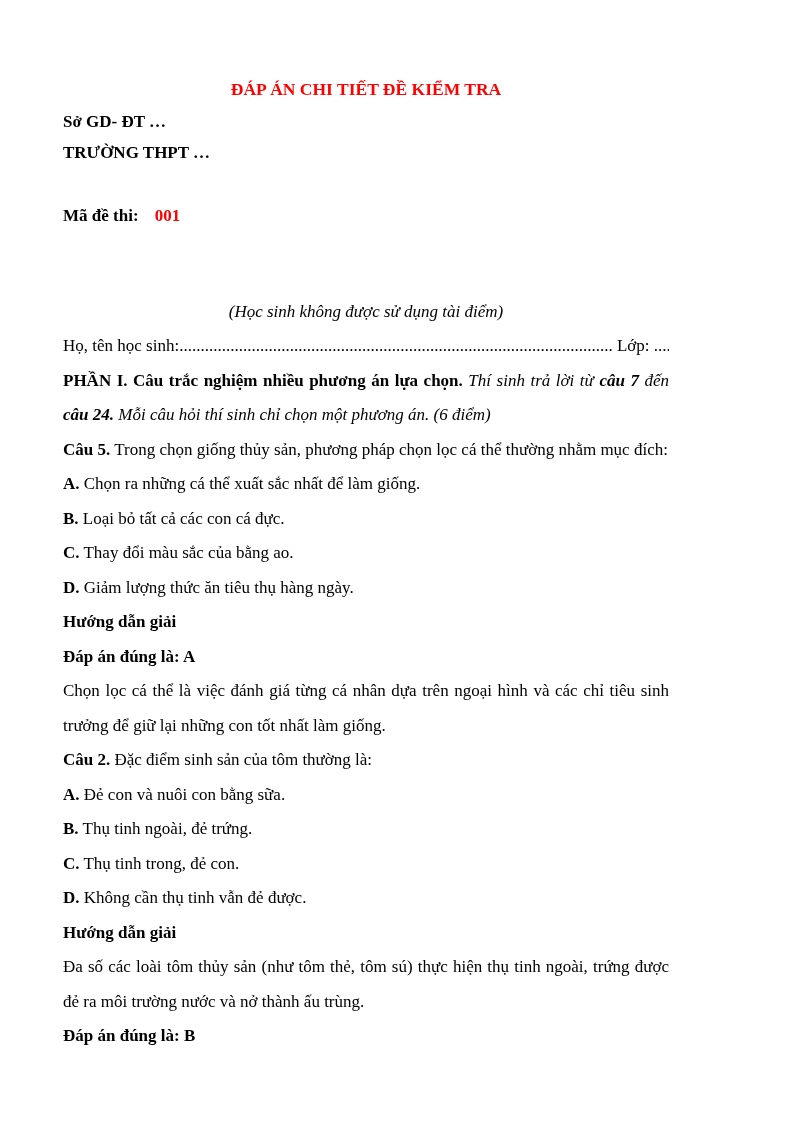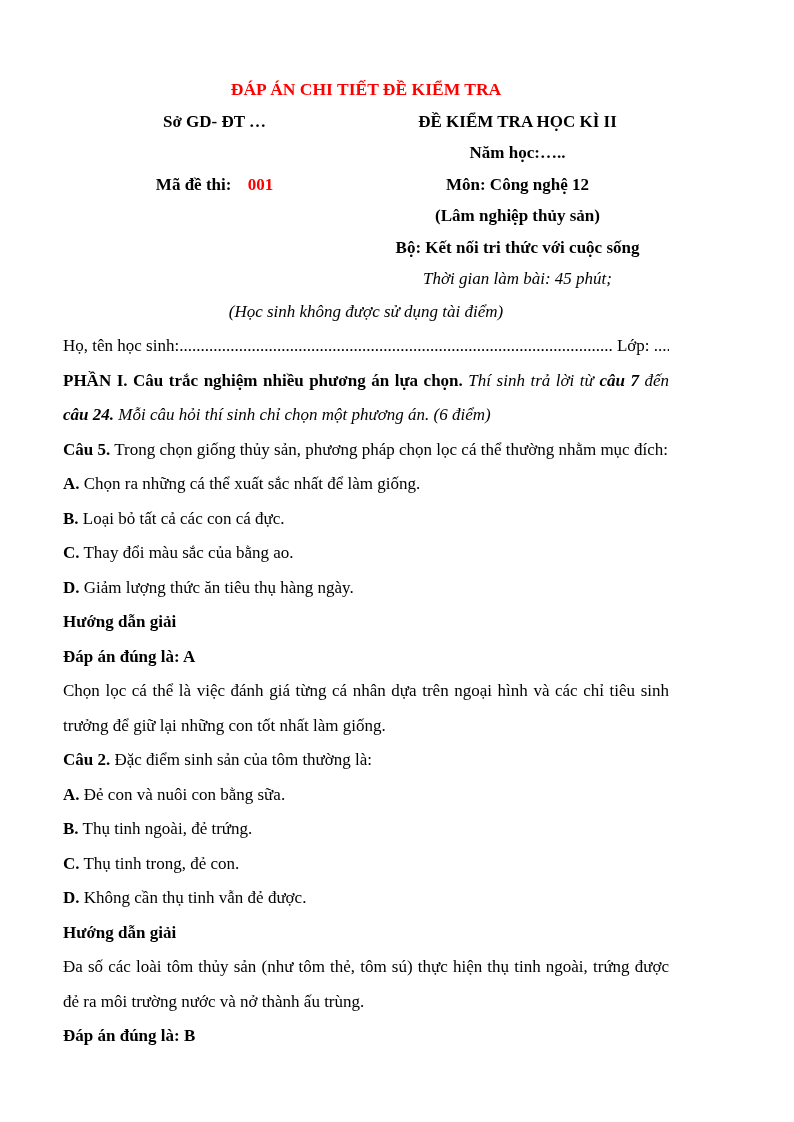--- a/index.html
+++ b/index.html
@@ -12,21 +12,21 @@
     padding: 74px 63px 0 63px;
     font-family: "Liberation Serif", "DejaVu Serif", serif;
     font-size: 17px;
     overflow: hidden;
   }
   .title {
     font-size: 17.5px; font-weight: bold; color: var(--accent-red);
     text-align: center; line-height: 31.5px;
   }
   .header-grid { display: flex; width: 100%; }
-  .header-col { width: 50%; text-align: center; }
+  .header-col { width: 50%; }
   .header-col p { line-height: 31.5px; font-weight: bold; min-height: 31.5px; }
   .header-col p.italic-normal { font-weight: normal; font-style: italic; }
   .red { color: var(--accent-red); margin-left: 12px; }
   .body-line { line-height: 34.5px; }
   .center { text-align: center; }
   .justify { text-align: justify; }
   .italic { font-style: italic; }
   .bold { font-weight: bold; }
   .bold-italic { font-weight: bold; font-style: italic; }
   .nowrap { white-space: nowrap; overflow: hidden; }
@@ -34,32 +34,25 @@
 </head>
 <body>
 
 <div class="page">
 
   <div class="title">ĐÁP ÁN CHI TIẾT ĐỀ KIỂM TRA</div>
 
   <div class="header-grid">
     <div class="header-col">
       <p>Sở GD- ĐT …</p>
+      <p>TRƯỜNG THPT …</p>
       <p></p>
       <p><span>Mã đề thi: </span><span class="red">001</span></p>
       <p></p>
       <p></p>
-    </div>
-    <div class="header-col">
-      <p>ĐỀ KIỂM TRA HỌC KÌ II</p>
-      <p>Năm học:…..</p>
-      <p>Môn: Công nghệ 12</p>
-      <p>(Lâm nghiệp thủy sản)</p>
-      <p>Bộ: Kết nối tri thức với cuộc sống</p>
-      <p class="italic-normal">Thời gian làm bài: 45 phút;</p>
     </div>
   </div>
 
   <p class="body-line center italic">(Học sinh không được sử dụng tài điểm)</p>
 
   <p class="body-line nowrap"><span>Họ, tên học sinh:</span><span>......................................................................................................</span><span> Lớp: </span><span>.......................................</span></p>
 
   <p class="body-line justify"><span class="bold">PHẦN I. Câu trắc nghiệm nhiều phương án lựa chọn.</span><span class="italic"> Thí sinh trả lời từ </span><span class="bold-italic">câu 7</span><span class="italic"> đến </span><span class="bold-italic">câu 24.</span><span class="italic"> Mỗi câu hỏi thí sinh chỉ chọn một phương án. (6 điểm)</span></p>
 
   <div>

